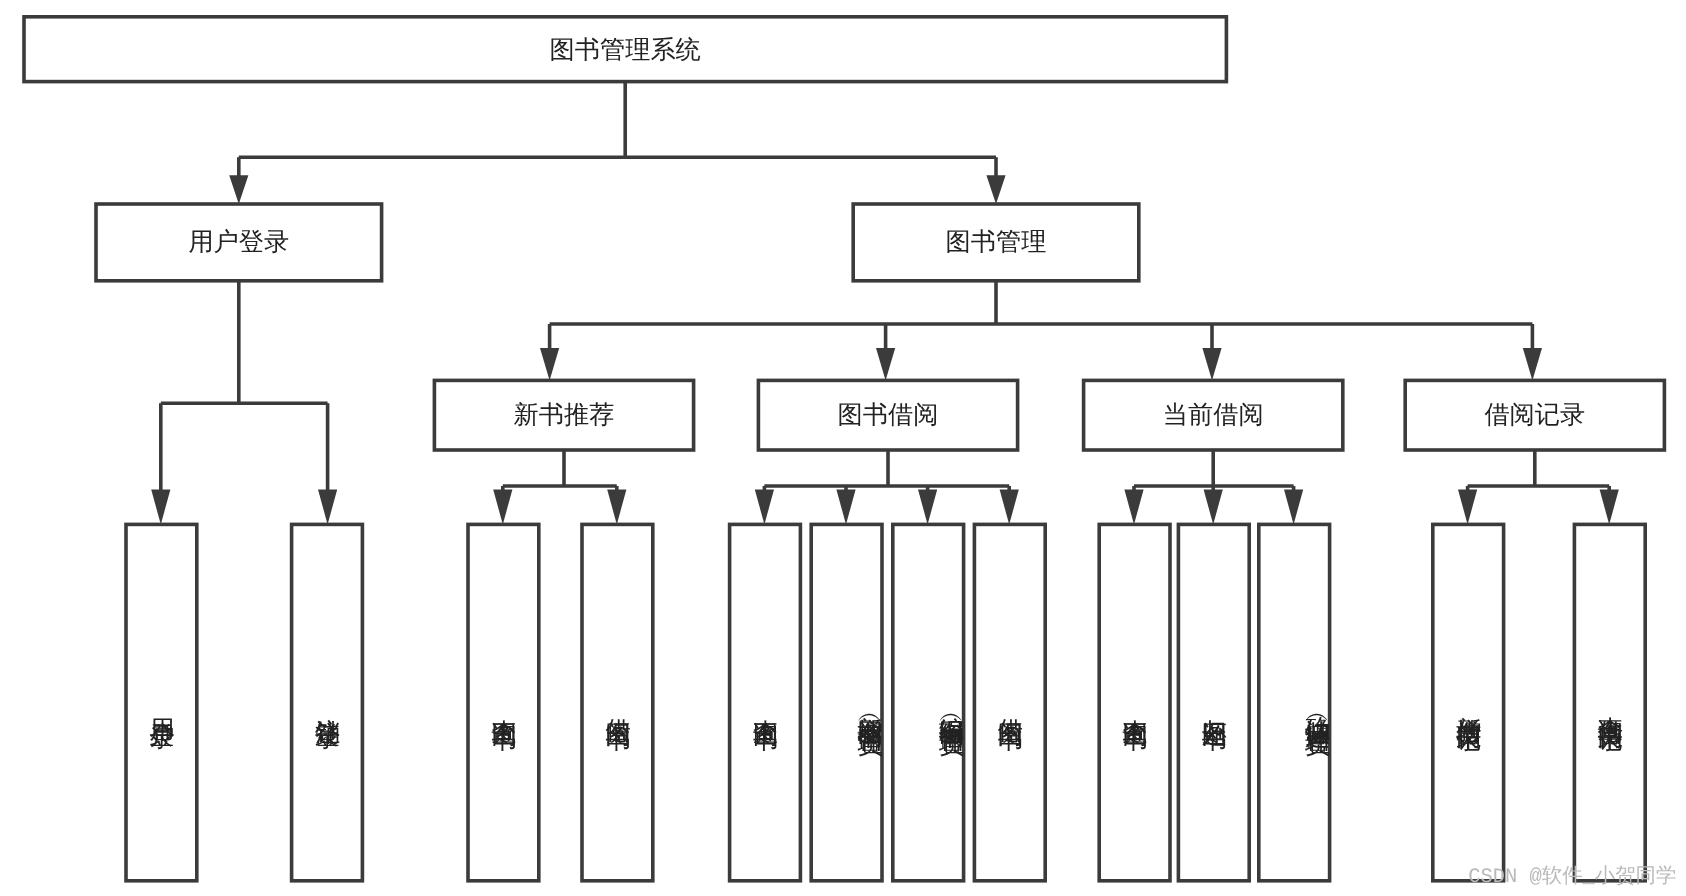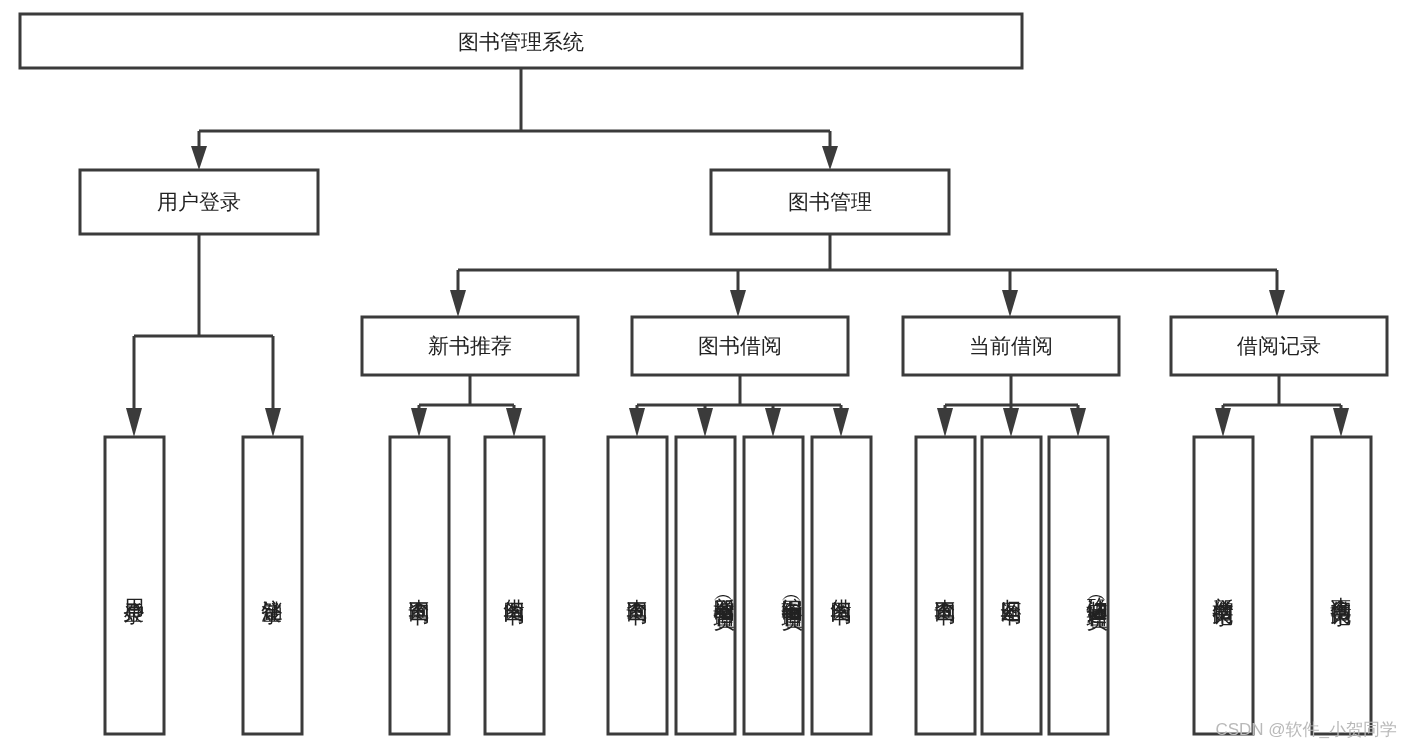--- a/index.html
+++ b/index.html
@@ -68,21 +68,21 @@
     pointer-events: none;
     user-select: none;
   }
   .leaf-label.centered {
     align-items: center;
   }
   .watermark {
     position: absolute;
     right: 8px;
     bottom: 6px;
-    font-family: Liberation Sans, sans-serif;
+    font-family: Liberation Mono, monospace;
     font-size: 17px;
     color: #b9b9b9;
     white-space: nowrap;
     user-select: none;
   }
 </style>
 </head>
 <body>
 
 <div id="diagram-root">

